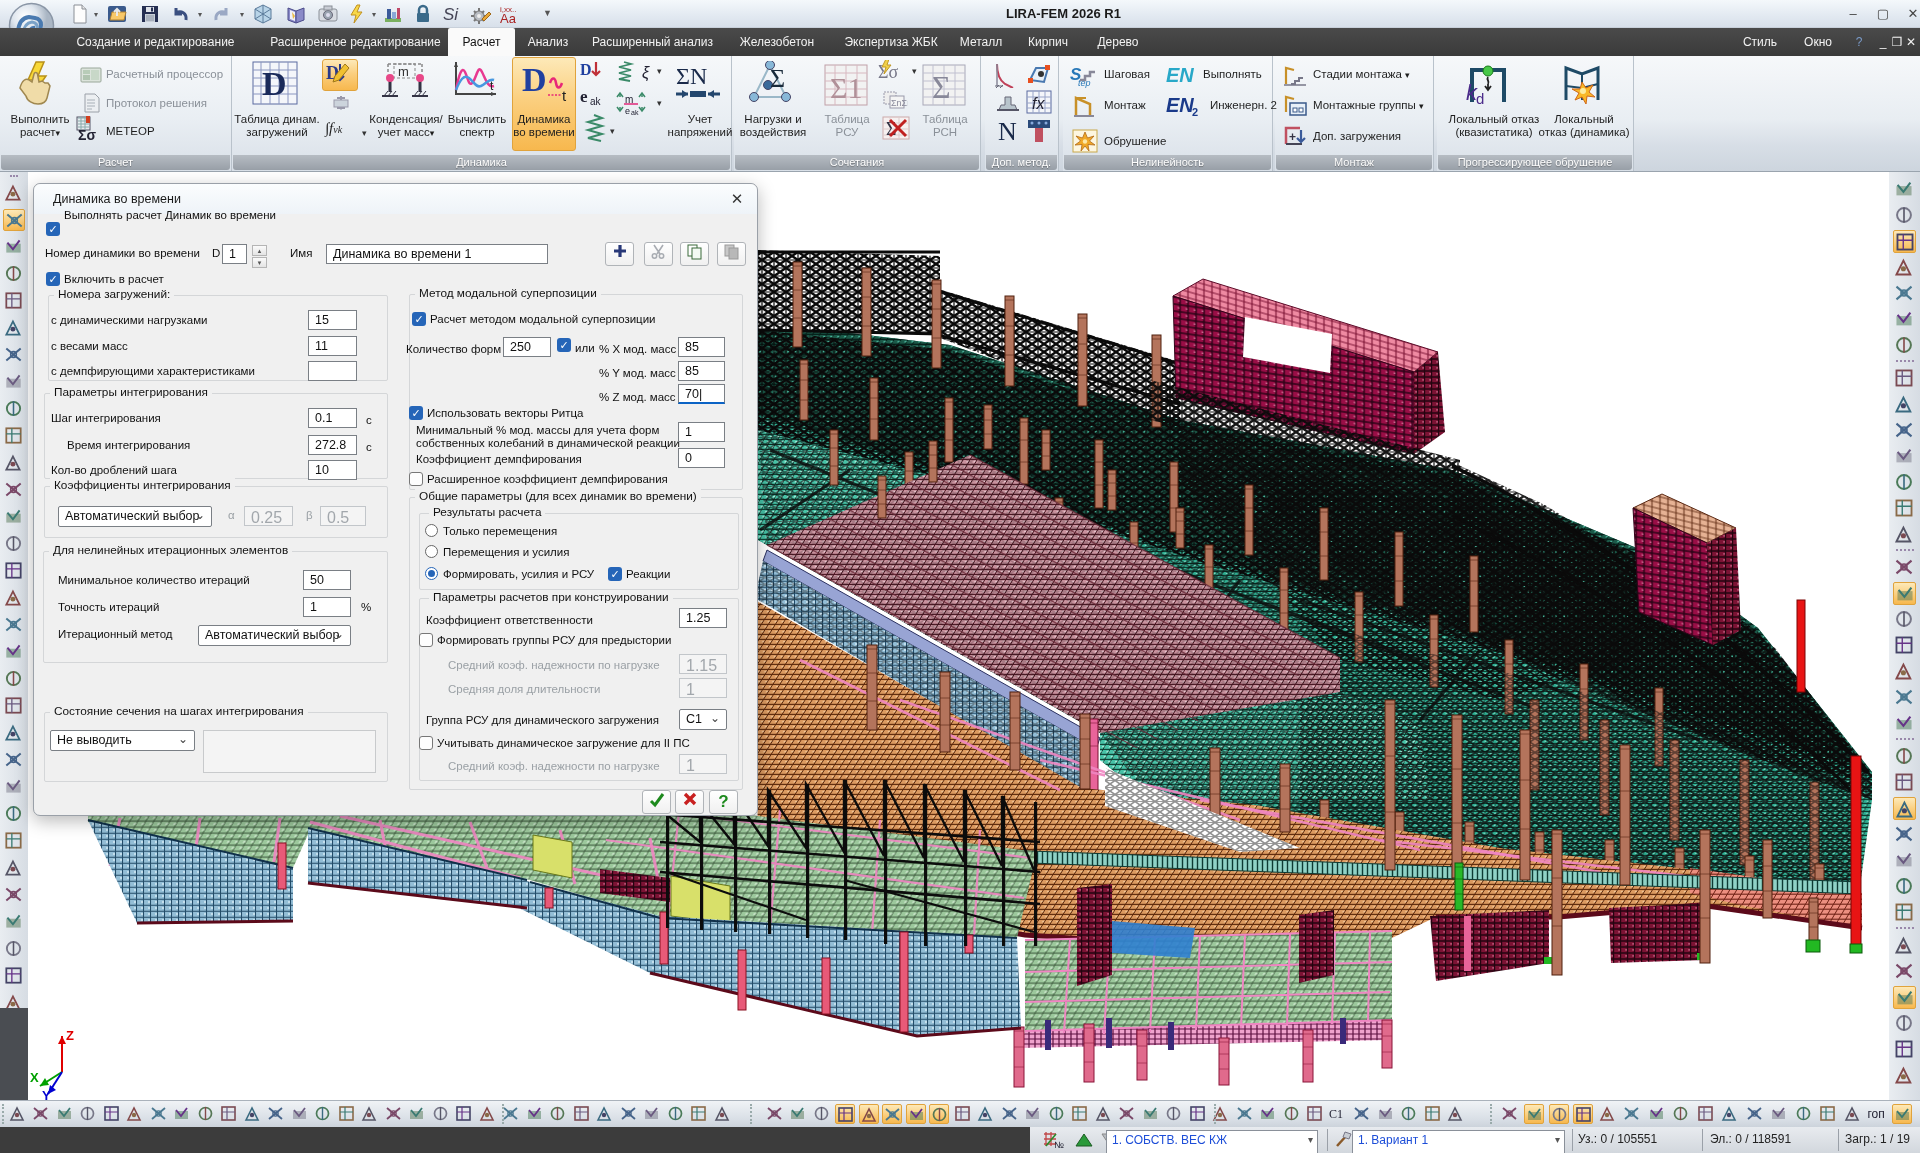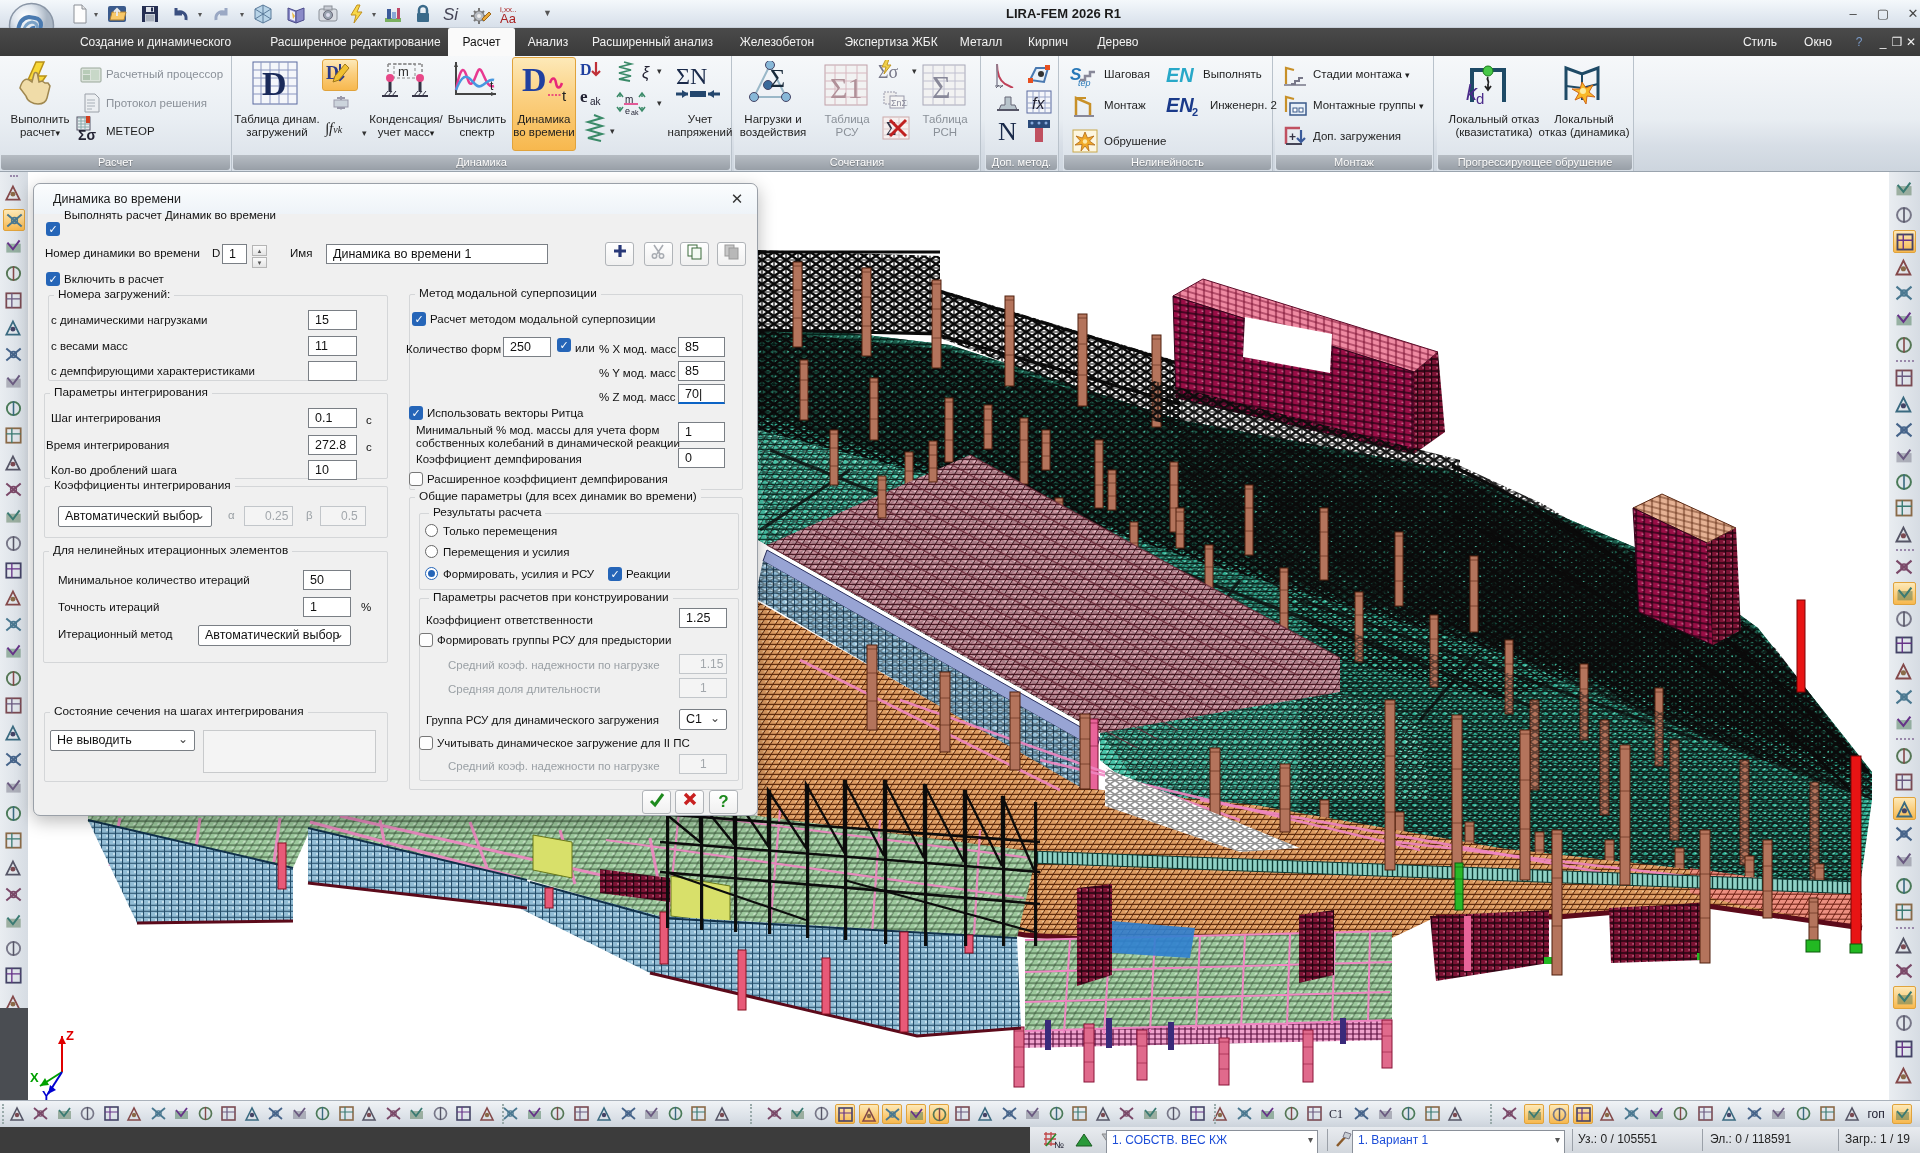--- a/index.html
+++ b/index.html
@@ -38,21 +38,21 @@
  font-size:12.5px;color:#1a1a1a;line-height:30px;padding-left:19px}
 .dx{position:absolute;right:12px;top:7px;width:16px;height:16px;color:#333;font-size:15px;line-height:16px;text-align:center}
 .cb{position:absolute;width:14px;height:14px;background:#2565b8;border-radius:3px;color:#fff;font-size:11px;line-height:14px;text-align:center}
 .cbe{position:absolute;width:14px;height:14px;background:#fdfdfd;border:1px solid #777;border-radius:3px}
 .rad{position:absolute;width:13px;height:13px;background:#fff;border:1px solid #666;border-radius:50%}
 .rad.sel{border:1px solid #2565b8}
 .rad.sel:after{content:"";position:absolute;left:2px;top:2px;width:7px;height:7px;background:#2565b8;border-radius:50%}
 .lbl{position:absolute;font-size:11.5px;color:#111;white-space:nowrap}
 .lblg{position:absolute;font-size:11.5px;color:#9aa0a5;white-space:nowrap}
 .fld{position:absolute;height:20px;background:#fff;border:1px solid #7a7f85;font-size:12.5px;padding:2px 0 0 6px;color:#111}
-.fldg{position:absolute;height:20px;background:#f4f4f4;border:1px solid #c2c6ca;font-size:12px;padding:2px 0 0 20px;color:#a2a7ac}
+.fldg{position:absolute;height:20px;background:#f4f4f4;border:1px solid #c2c6ca;font-size:16px;padding:2px 0 0 6px;color:#a2a7ac}
 .gbox{position:absolute;border:1px solid #d4d6d8;border-radius:2px}
 .gcap{position:absolute;font-size:11.8px;color:#111;background:#f0f0f0;padding:0 4px;white-space:nowrap}
 .combo{position:absolute;height:21px;background:#fff;border:1px solid #7a7f85;border-radius:2px;font-size:12.5px;padding:2px 0 0 6px;color:#111}
 .combo:after{content:"⌄";position:absolute;right:6px;top:1px;color:#444;font-size:12px}
 .btn{position:absolute;width:29px;height:24px;background:linear-gradient(#fff,#f0f0f0);border:1px solid #b0b4b8;border-radius:3px;text-align:center;font-size:15px;line-height:22px}
 </style></head>
 <body>
 <div id="titlebar">
     <svg style="position:absolute;left:8px;top:2px" width="47" height="47" viewBox="0 0 47 47">
       <defs>
@@ -135,21 +135,21 @@
       <text x="0" y="8" font-size="8" fill="#a22">i,xx..</text>
       <text x="0" y="19" font-size="13" fill="#a22">Aa</text>
     </svg>
     <div class="abs" style="left:543px;top:8px;font-size:9px;color:#555">▼</div>
     <div id="title-text">LIRA-FEM 2026 R1</div>
     <div class="winbtn" style="left:1838px">–</div>
     <div class="winbtn" style="left:1868px">▢</div>
     <div class="winbtn" style="left:1898px">✕</div>
   </div>
 <div id="tabbar">
-    <div class="tab" style="left:58px;width:195px">Создание и динамического</div>
+    <div class="tab" style="left:58px;width:195px">Создание и редактирование</div>
     <div class="tab" style="left:253px;width:205px">Расширенное редактирование</div>
     <div class="tab active" style="left:448px;width:67px">Расчет</div>
     <div class="tab" style="left:518px;width:60px">Анализ</div>
     <div class="tab" style="left:582px;width:141px">Расширенный анализ</div>
     <div class="tab" style="left:727px;width:100px">Железобетон</div>
     <div class="tab" style="left:831px;width:120px">Экспертиза ЖБК</div>
     <div class="tab" style="left:948px;width:66px">Металл</div>
     <div class="tab" style="left:1016px;width:64px">Кирпич</div>
     <div class="tab" style="left:1086px;width:64px">Дерево</div>
     <div class="tab" style="left:1735px;width:50px">Стиль</div>
@@ -1400,21 +1400,21 @@
     <div class="fld" style="left:274px;top:126px;width:49px;">15</div>
     <div class="lbl" style="left:17px;top:156px">с весами масс</div>
     <div class="fld" style="left:274px;top:152px;width:49px;">11</div>
     <div class="lbl" style="left:17px;top:181px">с демпфирующими характеристиками</div>
     <div class="fld" style="left:274px;top:177px;width:49px;"></div>
     <div class="gbox" style="left:10px;top:209px;width:344px;height:86px"></div>
     <div class="gcap" style="left:16px;top:201px">Параметры интегрирования</div>
     <div class="lbl" style="left:17px;top:228px">Шаг интегрирования</div>
     <div class="fld" style="left:274px;top:224px;width:49px;">0.1</div>
     <div class="lbl" style="left:332px;top:230px">с</div>
-    <div class="lbl" style="left:12px;top:255px">Время интегрирования</div>
+    <div class="lbl" style="left:33px;top:255px">Время интегрирования</div>
     <div class="fld" style="left:274px;top:251px;width:49px;">272.8</div>
     <div class="lbl" style="left:332px;top:257px">с</div>
     <div class="lbl" style="left:17px;top:280px">Кол-во дроблений шага</div>
     <div class="fld" style="left:274px;top:276px;width:49px;">10</div>
     <div class="gbox" style="left:10px;top:302px;width:344px;height:52px"></div>
     <div class="gcap" style="left:16px;top:294px">Коэффициенты интегрирования</div>
     <div class="combo" style="left:24px;top:322px;width:154px">Автоматический выбор</div>
     <div class="lblg" style="left:194px;top:325px">α</div>
     <div class="fldg" style="left:210px;top:322px;width:49px;">0.25</div>
     <div class="lblg" style="left:272px;top:325px">β</div>

